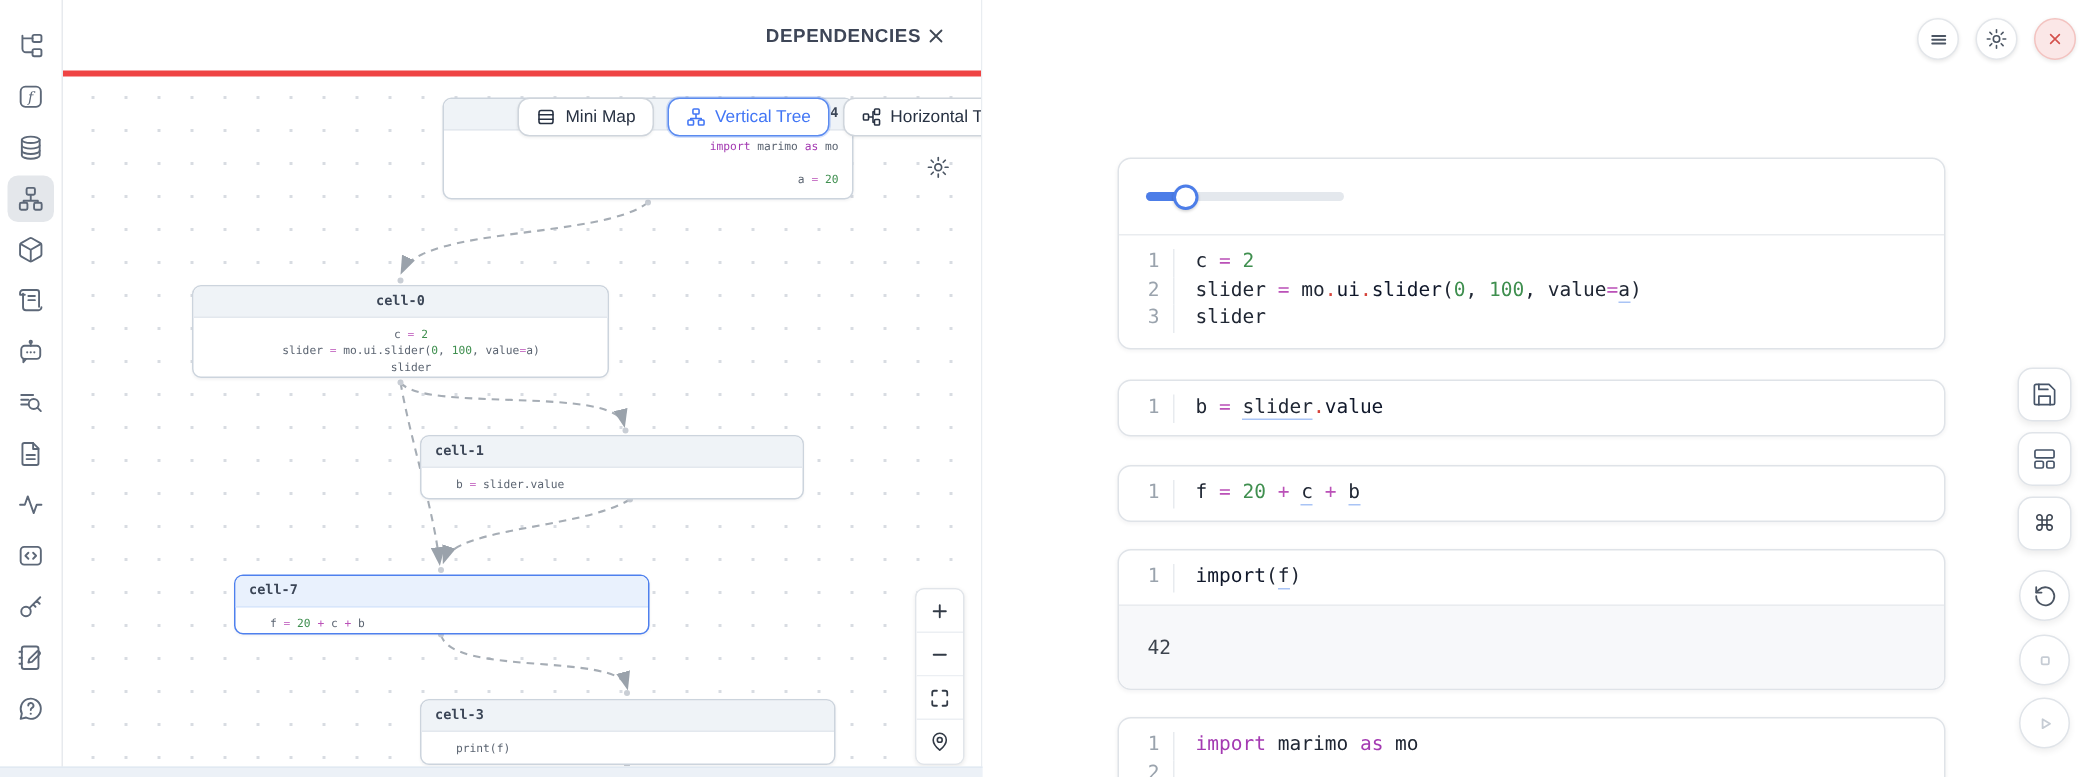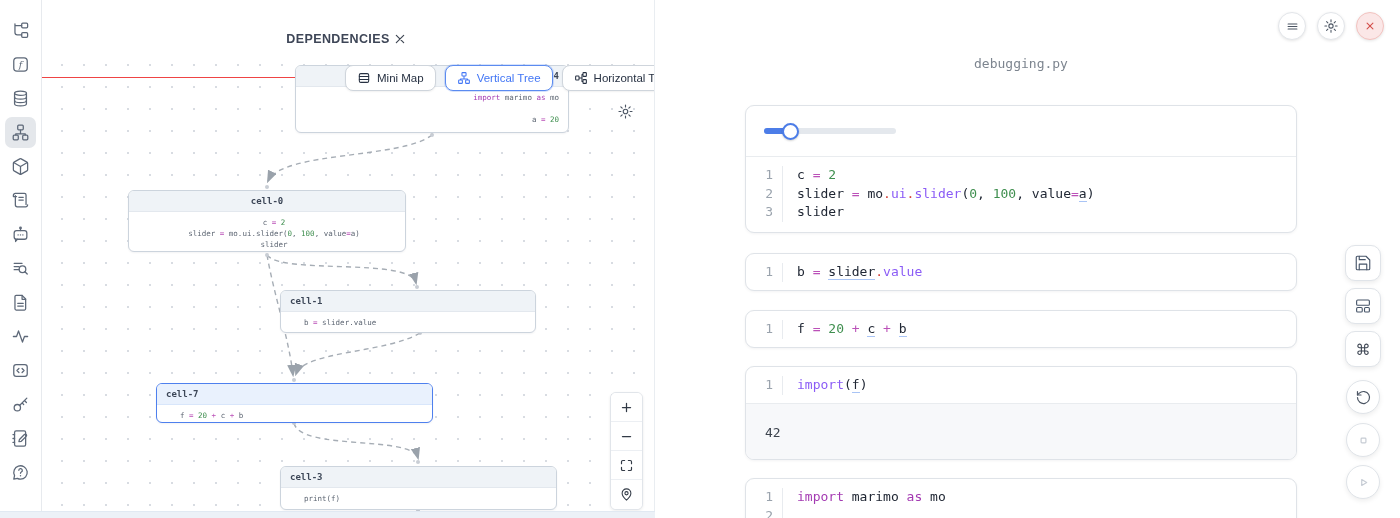--- a/index.html
+++ b/index.html
@@ -12,22 +12,22 @@
   .sidebar{position:absolute;left:0;top:0;width:42px;height:518px;background:#fff;
            border-right:1px solid #e7eaee;box-sizing:border-box;display:flex;flex-direction:column;
            align-items:center;padding-top:15px;gap:3px;z-index:20}
   .side-btn{width:31px;height:31px;border:none;background:transparent;border-radius:7px;
             display:flex;align-items:center;justify-content:center;color:#5d6878;padding:0}
   .side-btn.selected{background:#e4e7eb}
 
   
   .dep-panel{position:absolute;left:42px;top:0;width:613px;height:518px;background:#fff;
              border-right:1px solid #e9edf1;box-sizing:border-box}
-  .dep-header{height:47px;border-bottom:1px solid #ef4444;display:flex;align-items:center;
-              justify-content:center;padding:15px 20px}
+  .dep-header{height:47px;border-bottom:4px solid #ef4444;display:flex;align-items:center;
+              justify-content:flex-end;padding:0 20px}
   .dep-title{font-size:12.5px;font-weight:bold;letter-spacing:.4px;color:#3e4657}
   .icon-plain-btn{border:none;background:transparent;color:#3f4754;padding:2px;display:flex}
 
   .graph{position:absolute;left:0;top:47px;width:612px;height:464px;overflow:hidden;
          background-image:radial-gradient(circle,#d8dce2 1px,transparent 1.2px);
          background-size:22px 22px;background-position:9px 7px}
   .edges{position:absolute;left:0;top:0;z-index:1}
 
   .node{position:absolute;background:#fff;border:1px solid #ccd4dd;border-radius:6px;
         box-shadow:0 1px 2px rgba(15,23,42,.05);overflow:hidden;box-sizing:border-box;z-index:2}
@@ -67,21 +67,21 @@
             font:13px "DejaVu Sans Mono",monospace;color:#7d858f}
 
   .cell-card{position:absolute;left:90px;width:552px;background:#fff;border:1px solid #dfe3e8;
              border-radius:9px;box-shadow:0 1px 3px rgba(16,24,40,.05);box-sizing:border-box;overflow:hidden}
   .code{padding:9px 0 8px}
   .cline{display:flex;font:13px/18.5px "DejaVu Sans Mono",monospace;color:#202734}
   .ln{width:27px;flex:none;text-align:right;padding-right:9px;color:#9aa3ad;border-right:1px solid #e8ebef}
   .ctext{padding-left:14px;white-space:pre}
   .tk-o{color:#bb51b8}
   .tk-n{color:#3f8f4f}
-  .tk-b{color:#8b5cf6}
+  .tk-b{color:#0f172a}
   .tk-k{color:#a43ab2;font-weight:normal}
   .tk-d{color:#d6443c}
   .tk-u{border-bottom:1.5px solid #a9c4f5}
 
   .out-top{height:50px;border-bottom:1px solid #e9ecef;position:relative}
   .sl-track{position:absolute;left:18px;top:22px;width:132px;height:6px;border-radius:3px;background:#e4e8ed}
   .sl-fill{height:6px;border-radius:3px;background:#4c7de8}
   .sl-knob{position:absolute;top:-5.5px;width:17px;height:17px;border-radius:50%;background:#fff;
            border:2px solid #4c7de8;box-sizing:border-box;box-shadow:0 1px 2px rgba(0,0,0,.18)}
   .out-bottom{border-top:1px solid #e9ecef;background:#f7f8fa;height:56px;box-sizing:border-box;
@@ -342,21 +342,20 @@
       </span>
   </button>
   <button class="circle-btn danger" style="left:701px;top:12px">
     <span>
         <svg width="14" height="14" viewBox="0 0 24 24" fill="none" stroke="currentColor" stroke-width="1.9" stroke-linecap="round">
           <path d="M7 7l10 10M17 7L7 17"></path>
         </svg>
       </span>
   </button>
 
-  <div class="filename">debugging.py</div>
 
   <div id="cells">
       <article class="cell-card" style="top: 105px; height: 128px;">
         <div class="out-top">
           <div class="sl-track">
             <div class="sl-fill" style="width: 26px;"></div>
             <div class="sl-knob" style="left: 18px;"></div>
           </div>
         </div>
         <div class="code">

